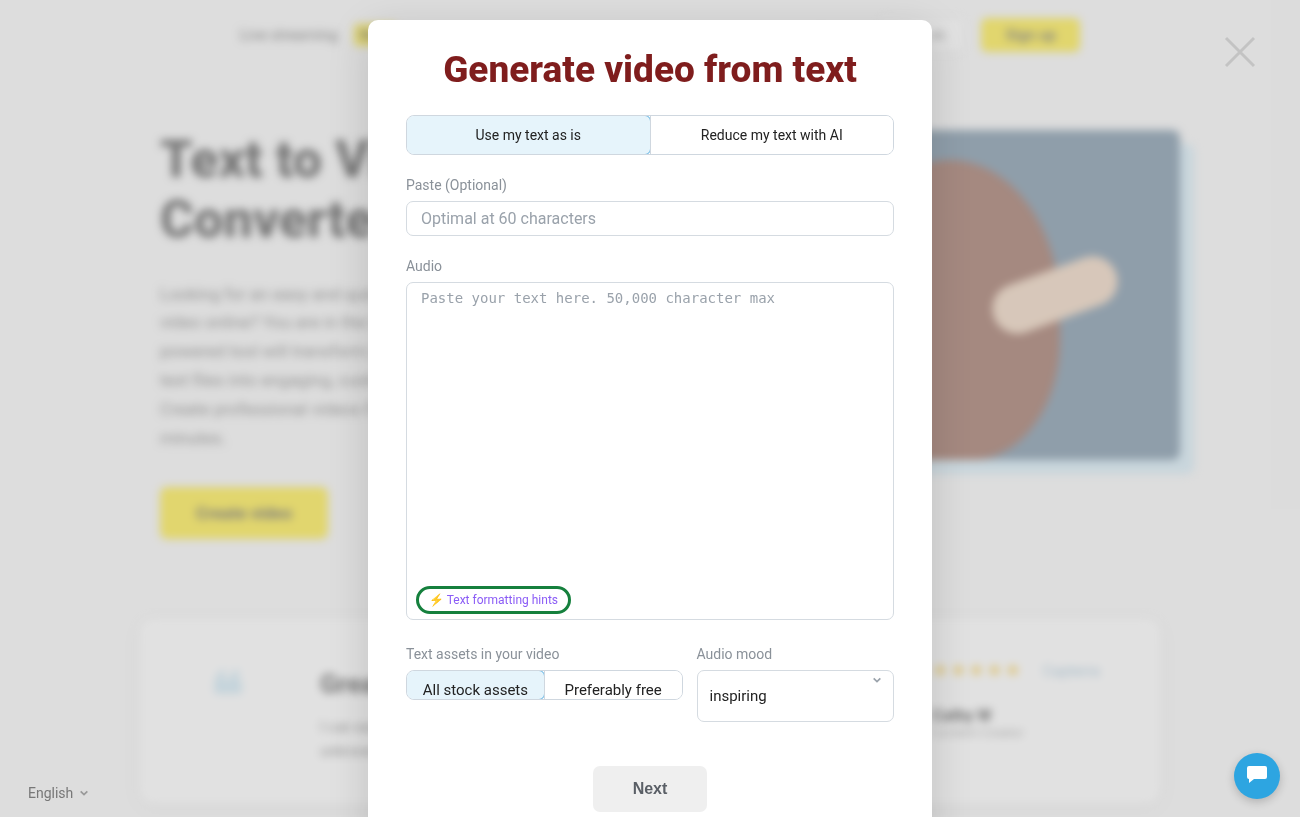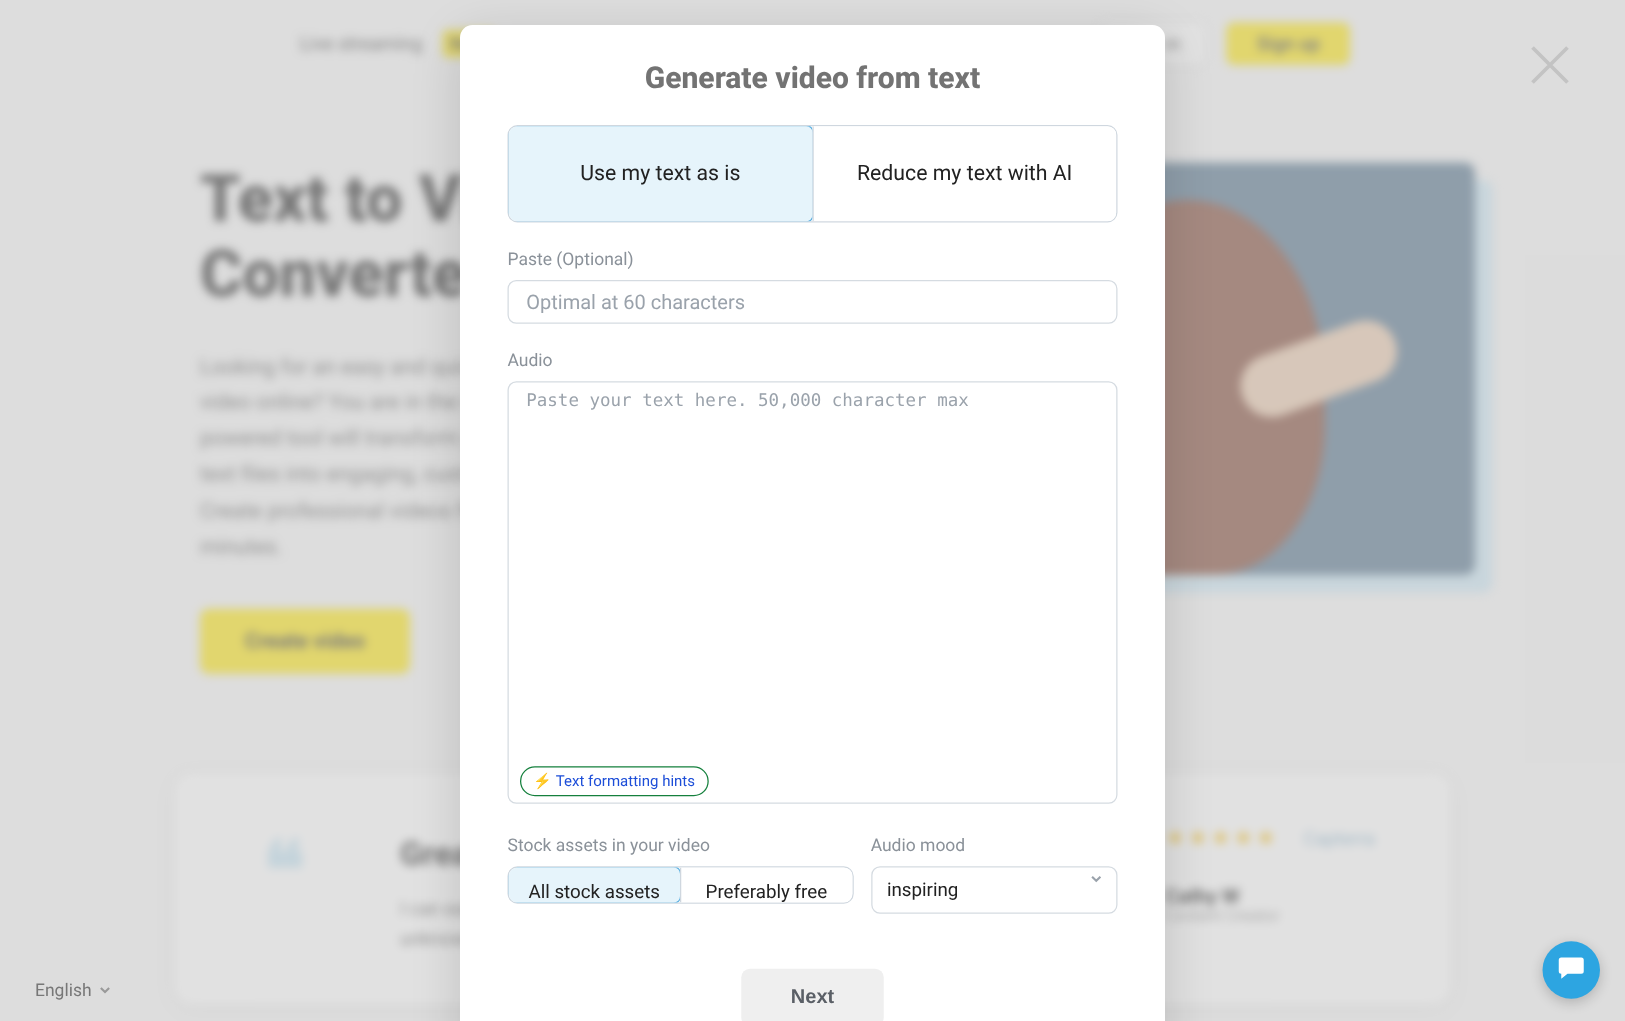--- a/index.html
+++ b/index.html
@@ -97,33 +97,33 @@
     position: absolute;
     left: 50%;
     top: 20px;
     transform: translateX(-50%);
     width: 564px;
     background: #fff;
     border-radius: 10px;
     padding: 28px 38px 32px;
     box-shadow: 0 10px 40px rgba(0,0,0,.15);
   }
-  .modal h2 { font-size: 24px; font-weight: 800; color: #737373; text-align: center; }
+  .modal h2 { font-size: 37px; font-weight: 800; color: #7f1d1d; text-align: center; }
 
   .seg {
     display: flex;
     border: 1px solid #cfd7df;
     border-radius: 8px;
     overflow: hidden;
     margin-top: 24px;
   }
   .seg-btn {
     flex: 1;
-    padding: 28px 0;
-    font-size: 17px;
+    padding: 11px 0;
+    font-size: 14px;
     text-align: center;
     cursor: pointer;
     background: #fff;
     color: #222;
   }
   .seg-btn.active {
     background: #e6f4fb;
     border: 1px solid #59aee0;
     border-radius: 6px;
     margin: -1px;
@@ -148,26 +148,26 @@
     position: relative;
     font-family: ui-monospace, SFMono-Regular, Menlo, monospace;
     font-size: 14px;
     padding-bottom: 40px;
   }
   .txt-wrap { position: relative; }
   .chip {
     position: absolute;
     left: 10px;
     bottom: 10px;
-    border: 1px solid #15803d;
+    border: 3px solid #15803d;
     border-radius: 999px;
     background: #fff;
     font-size: 12px;
     padding: 4px 10px;
-    color: #1d4ed8;
+    color: #8b5cf6;
     cursor: pointer;
     text-align: center;
   }
 
   .dual { display: flex; gap: 14px; margin-top: 22px; }
   .col { flex: 1; }
   .col .label { margin-top: 0; }
 
   .seg2 {
     display: flex;
@@ -181,21 +181,21 @@
 
   .select-wrap { position: relative; }
   .select {
     width: 100%;
     border: 1px solid #d5dbe1;
     border-radius: 7px;
     font-size: 15px;
     padding: 10px 32px 10px 12px;
     margin-top: 8px;
     background: #fff;
-    height: 38px;
+    height: 52px;
     cursor: pointer;
     display: flex;
     align-items: center;
     color: #222;
   }
   .chev {
     position: absolute; right: 12px; top: 24px;
     width: 10px; height: 10px; pointer-events: none;
   }
   .chev svg { stroke: #9aa2ab; }
@@ -298,21 +298,21 @@
   <input class="input" type="text" placeholder="Optimal at 60 characters" style="">
 
   <div class="label">Audio</div>
   <div class="txt-wrap">
     <textarea class="textarea" placeholder="Paste your text here. 50,000 character max" style=""></textarea>
     <div class="chip">⚡ Text formatting hints</div>
   </div>
 
   <div class="dual">
     <div class="col" style="flex:1.4">
-      <div class="label">Stock assets in your video</div>
+      <div class="label">Text assets in your video</div>
       <div class="seg2">
         <div class="seg-btn active">All stock assets</div>
         <div class="seg-btn">Preferably free</div>
       </div>
     </div>
     <div class="col select-wrap">
       <div class="label">Audio mood</div>
       <div class="select">
         <span>inspiring</span>
       </div>

